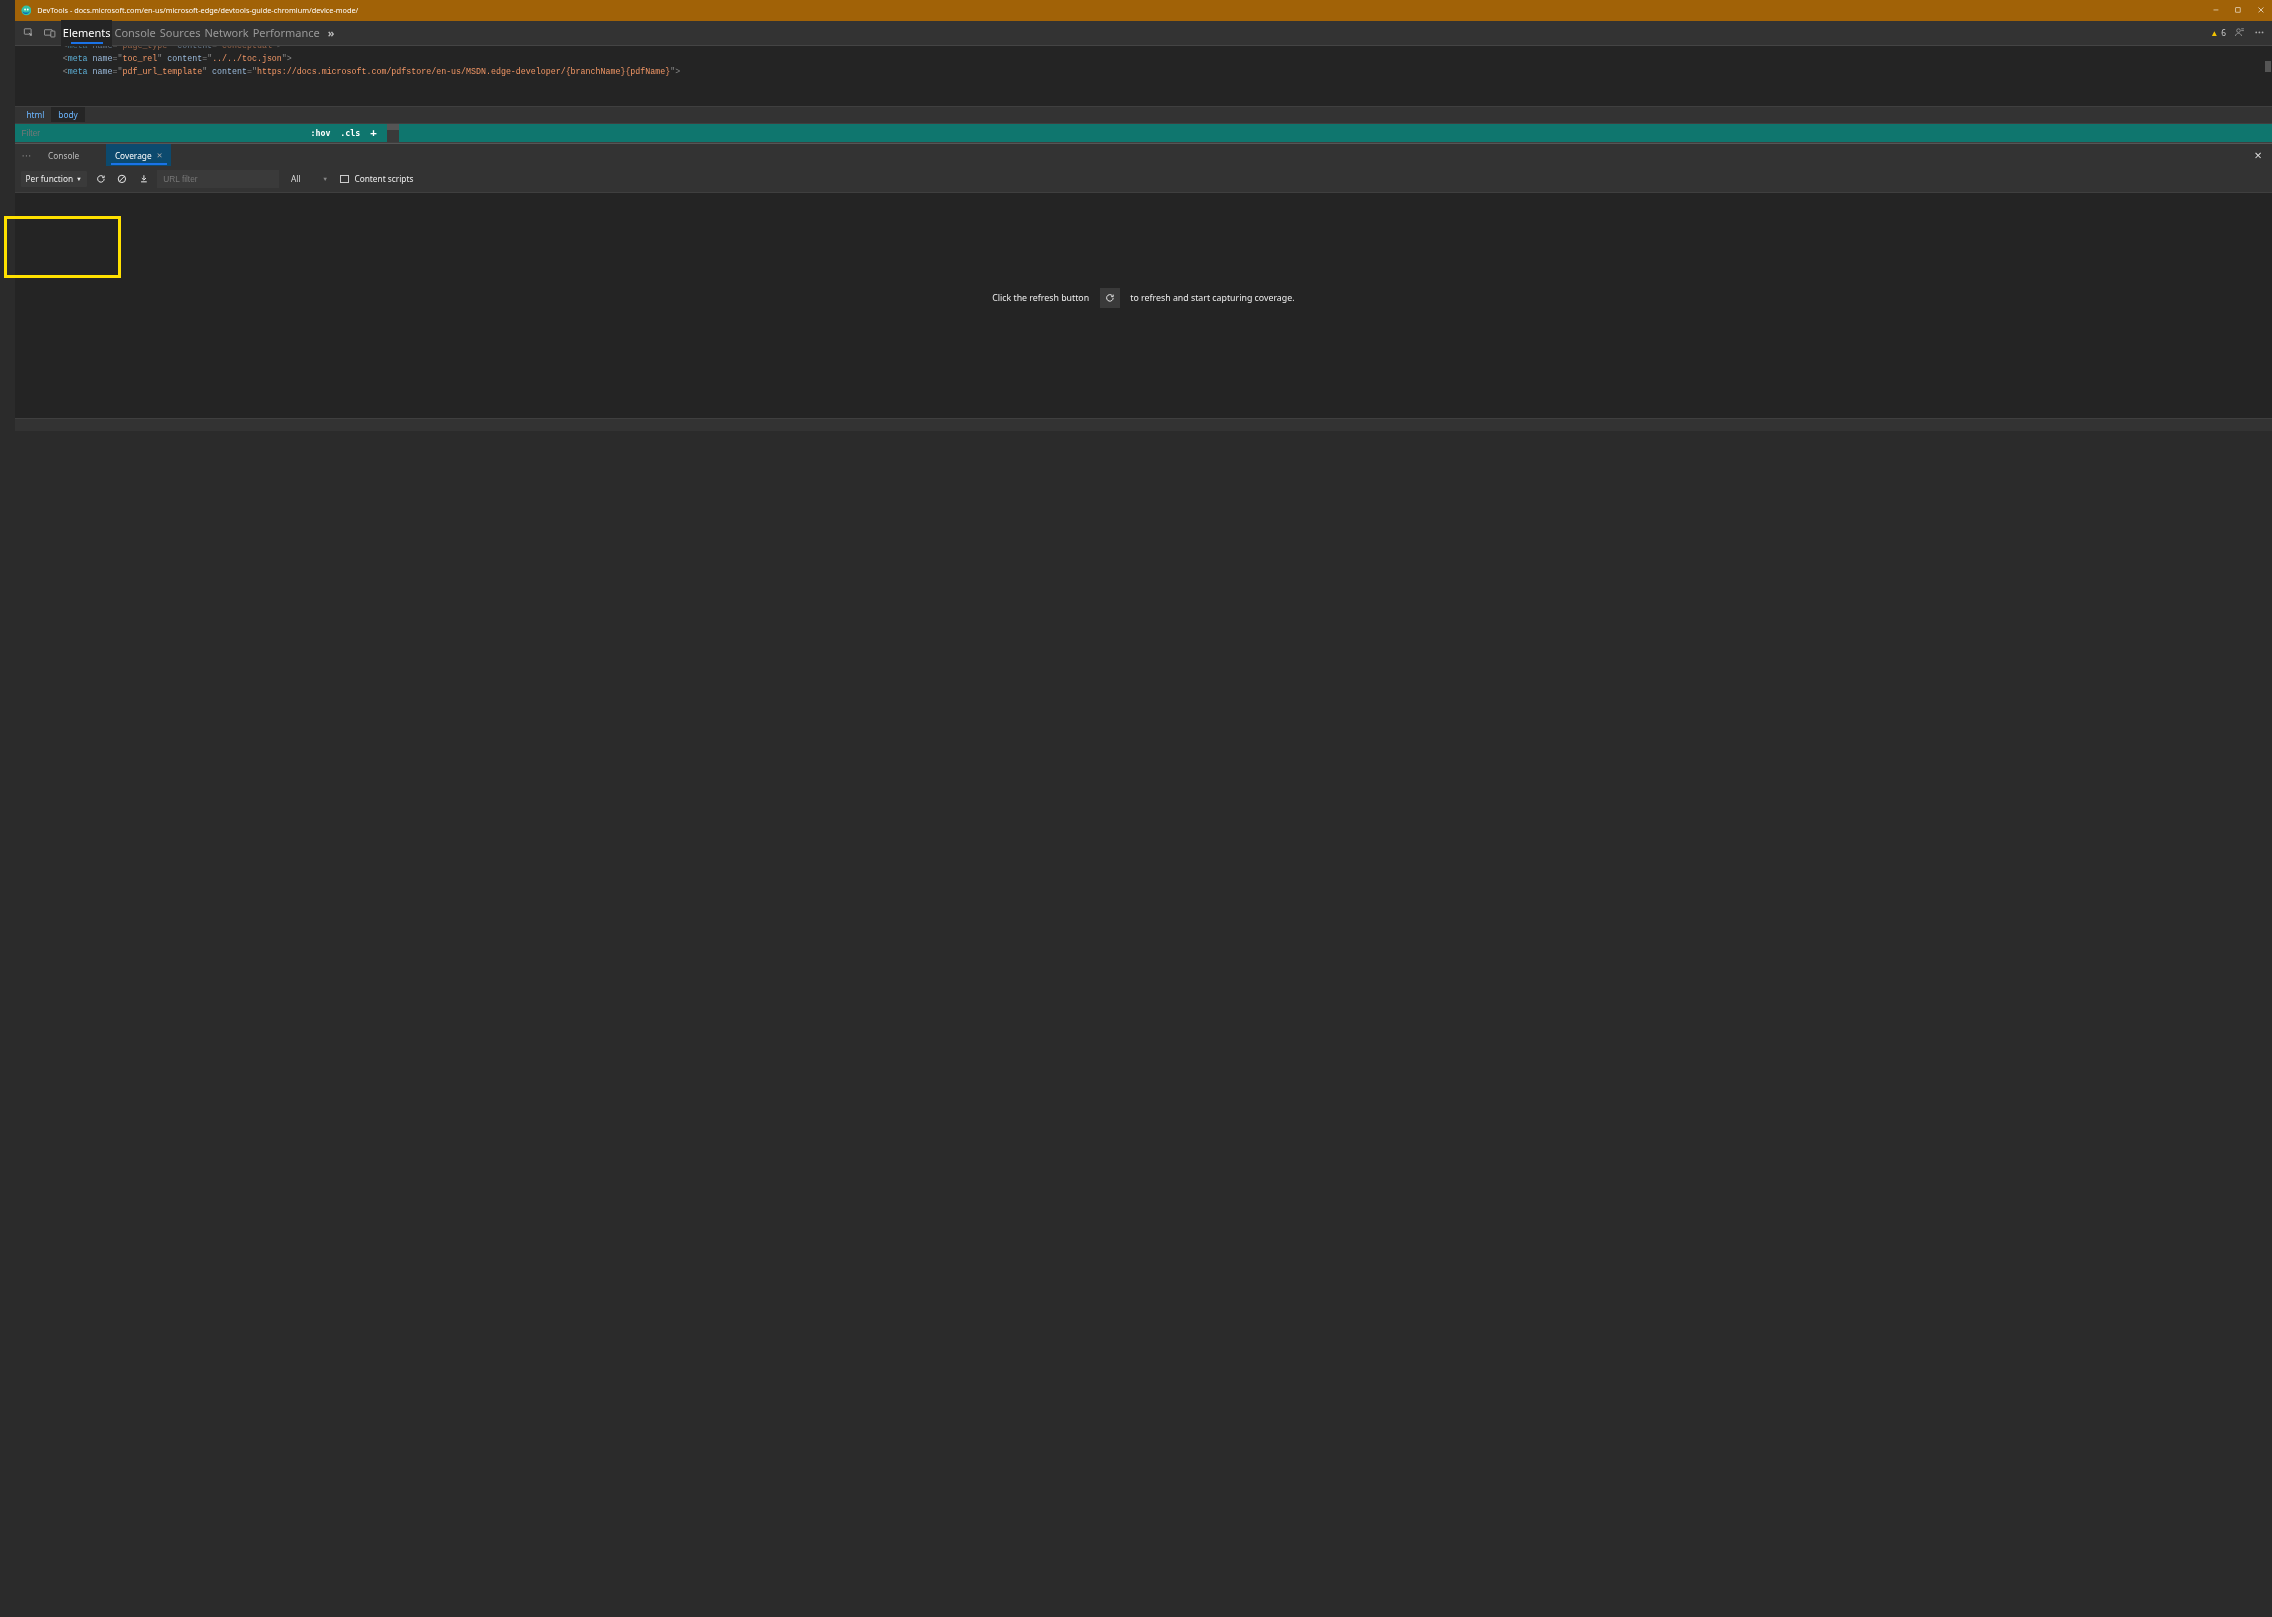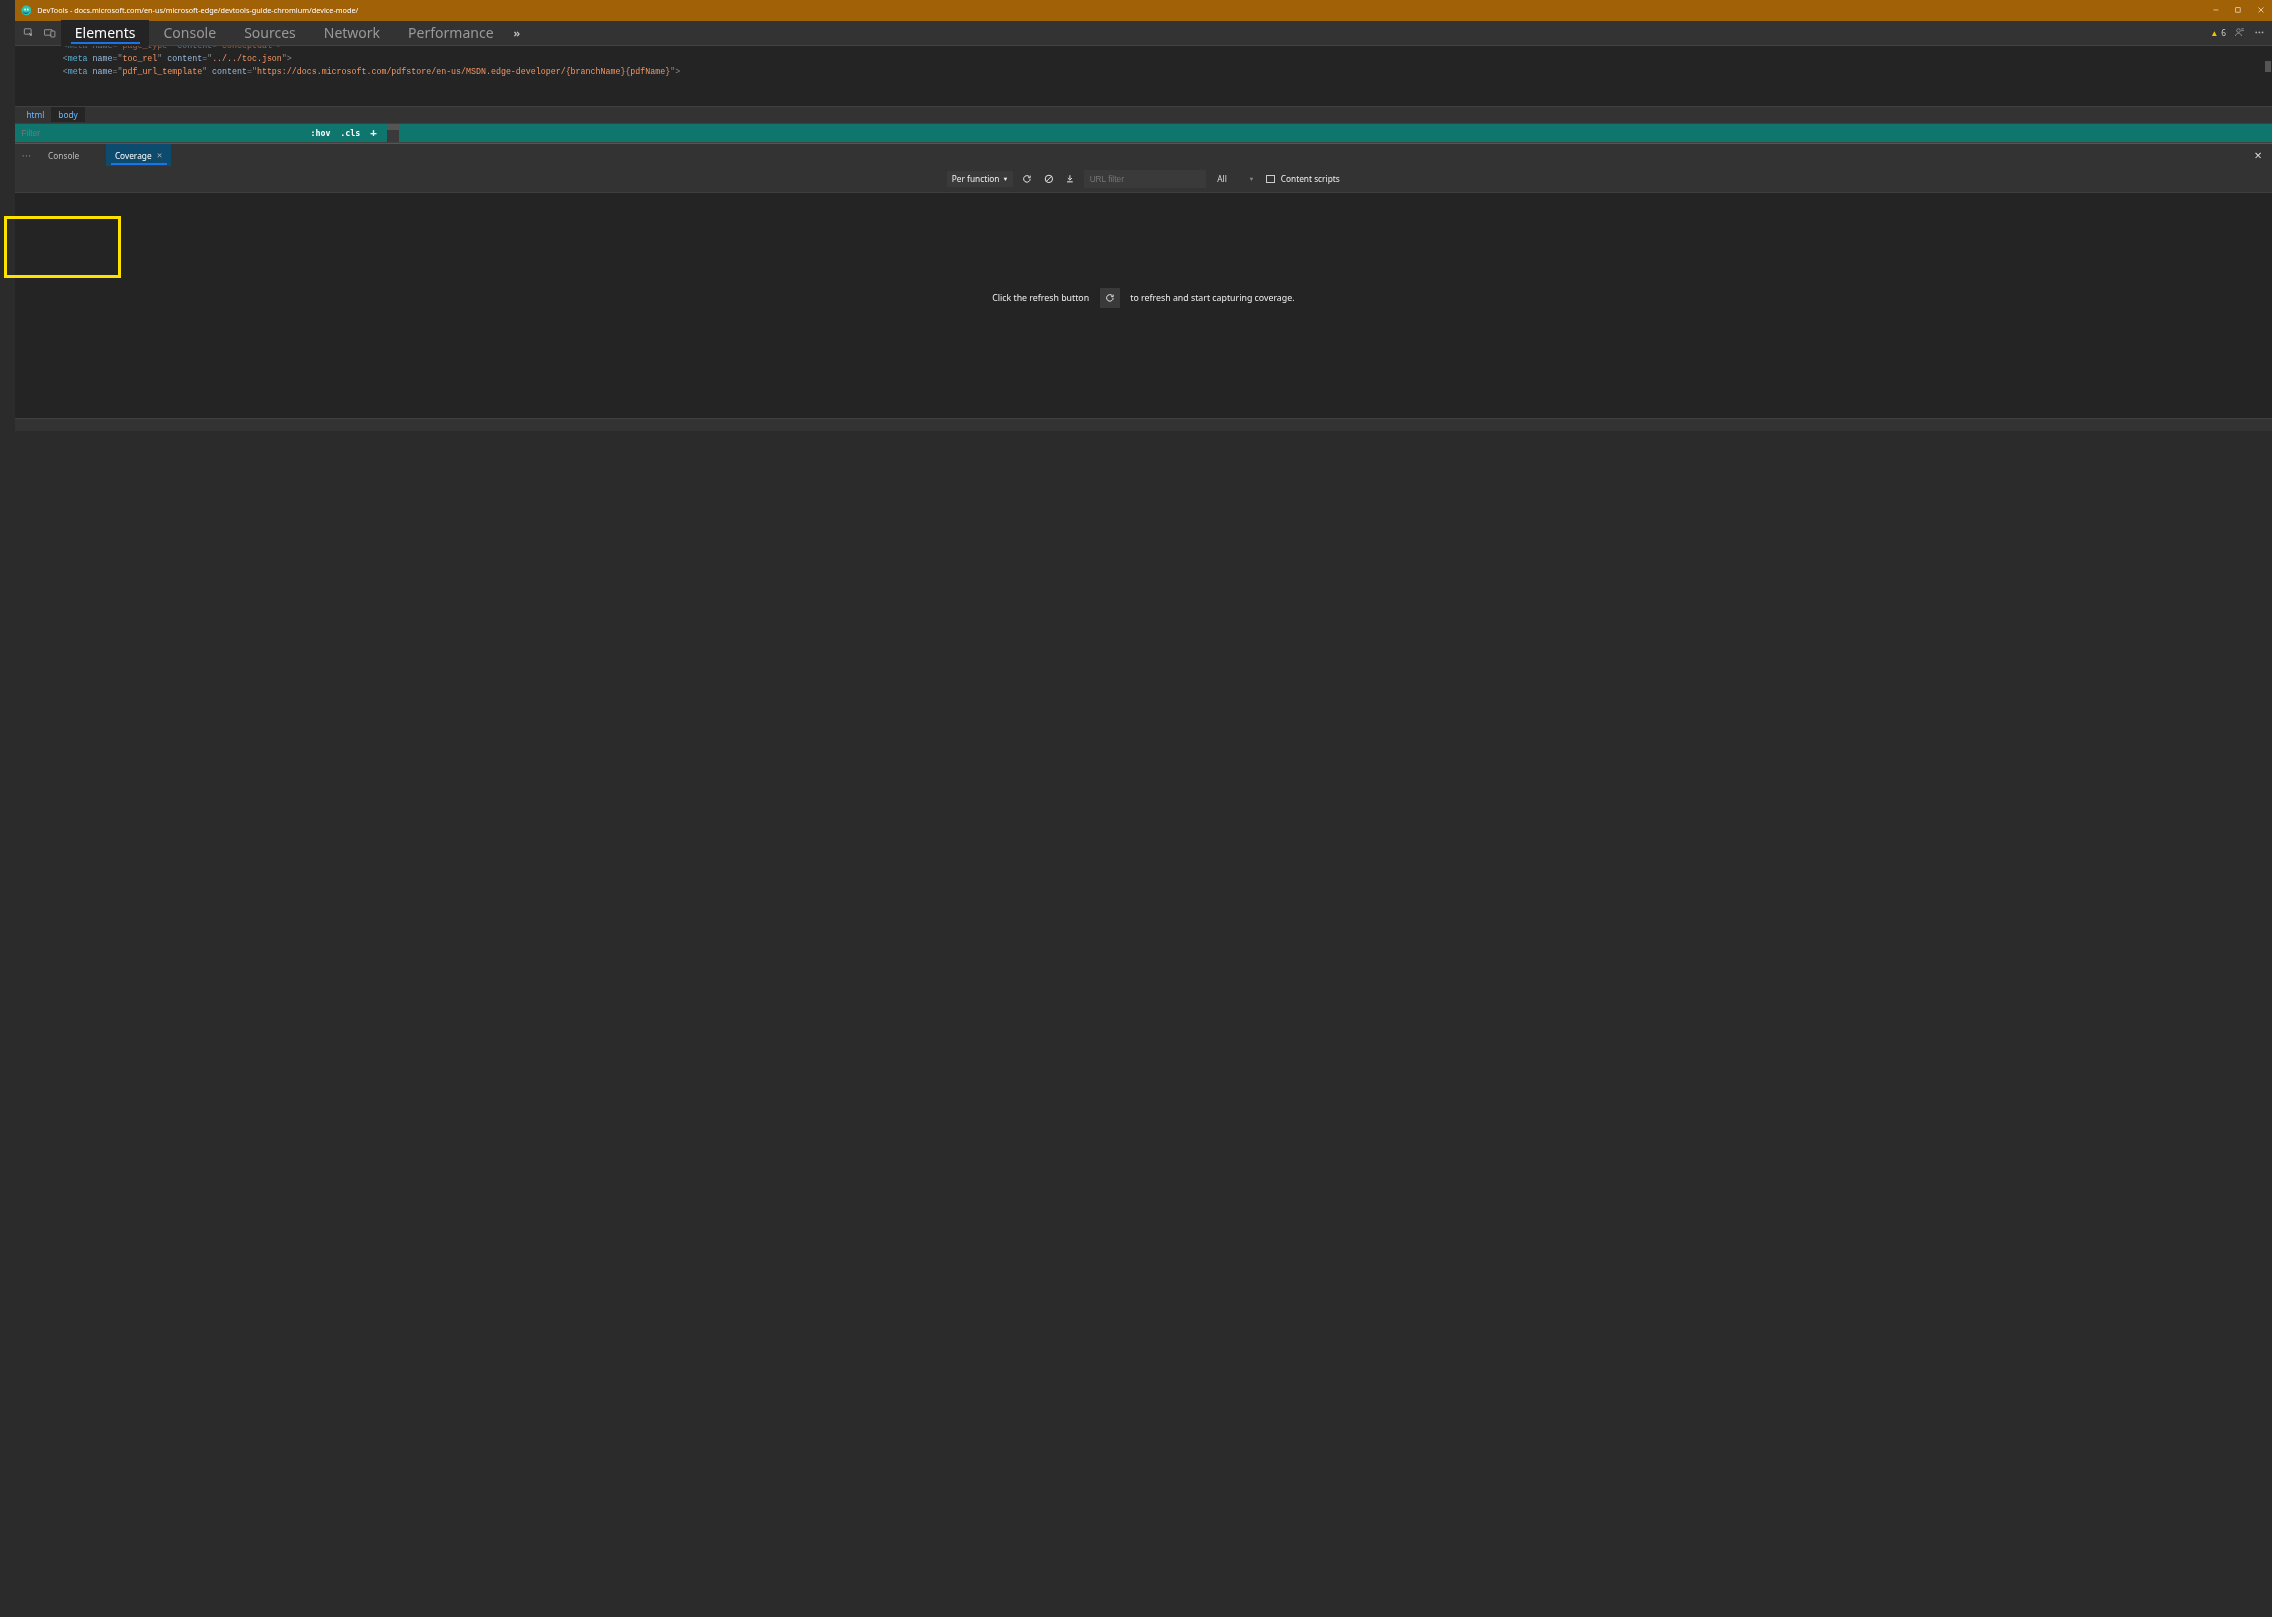--- a/index.html
+++ b/index.html
@@ -37,24 +37,24 @@
     gap:0;
     padding:0 2.9px;
     border-bottom:0.5px solid #444;
   }
   .tool-icon-btn {
     width:21.6px; height:25.5px;
     display:flex; align-items:center; justify-content:center;
     color:#bdbdbd;
   }
   .panel-tab {
-    padding:0 14px;
+    padding:0 2px;
     height:25.5px;
     display:flex; align-items:center;
-    font-size:14px;
+    font-size:11px;
     color:#999;
     cursor:pointer;
     position:relative;
   }
   .panel-tab.active {
     color:#fff;
     background:#242424;
   }
   .panel-tab.active::after{
     content:""; position:absolute; left:9.8px; right:9.8px; bottom:2px; height:1.5px; background:#1a73e8;
@@ -162,21 +162,20 @@
   .drawer-spacer { flex:1; }
   .drawer-close { padding:0 4.9px; color:#ddd; font-size:9.8px; }
   
   .coverage-toolbar {
     background:#333;
     height:27.4px;
     display:flex; align-items:center;
     gap:5.9px;
     border-bottom:0.5px solid #3f3f3f;
     padding:0 5.9px;
-    justify-content:center;
   }
   .per-func-dd {
     background:#3a3a3a;
     color:#eee;
     font-size:8.3px;
     padding:2.9px 4.9px;
     display:flex; align-items:center; gap:2.9px;
     border-radius:1px;
     cursor:pointer;
   }

